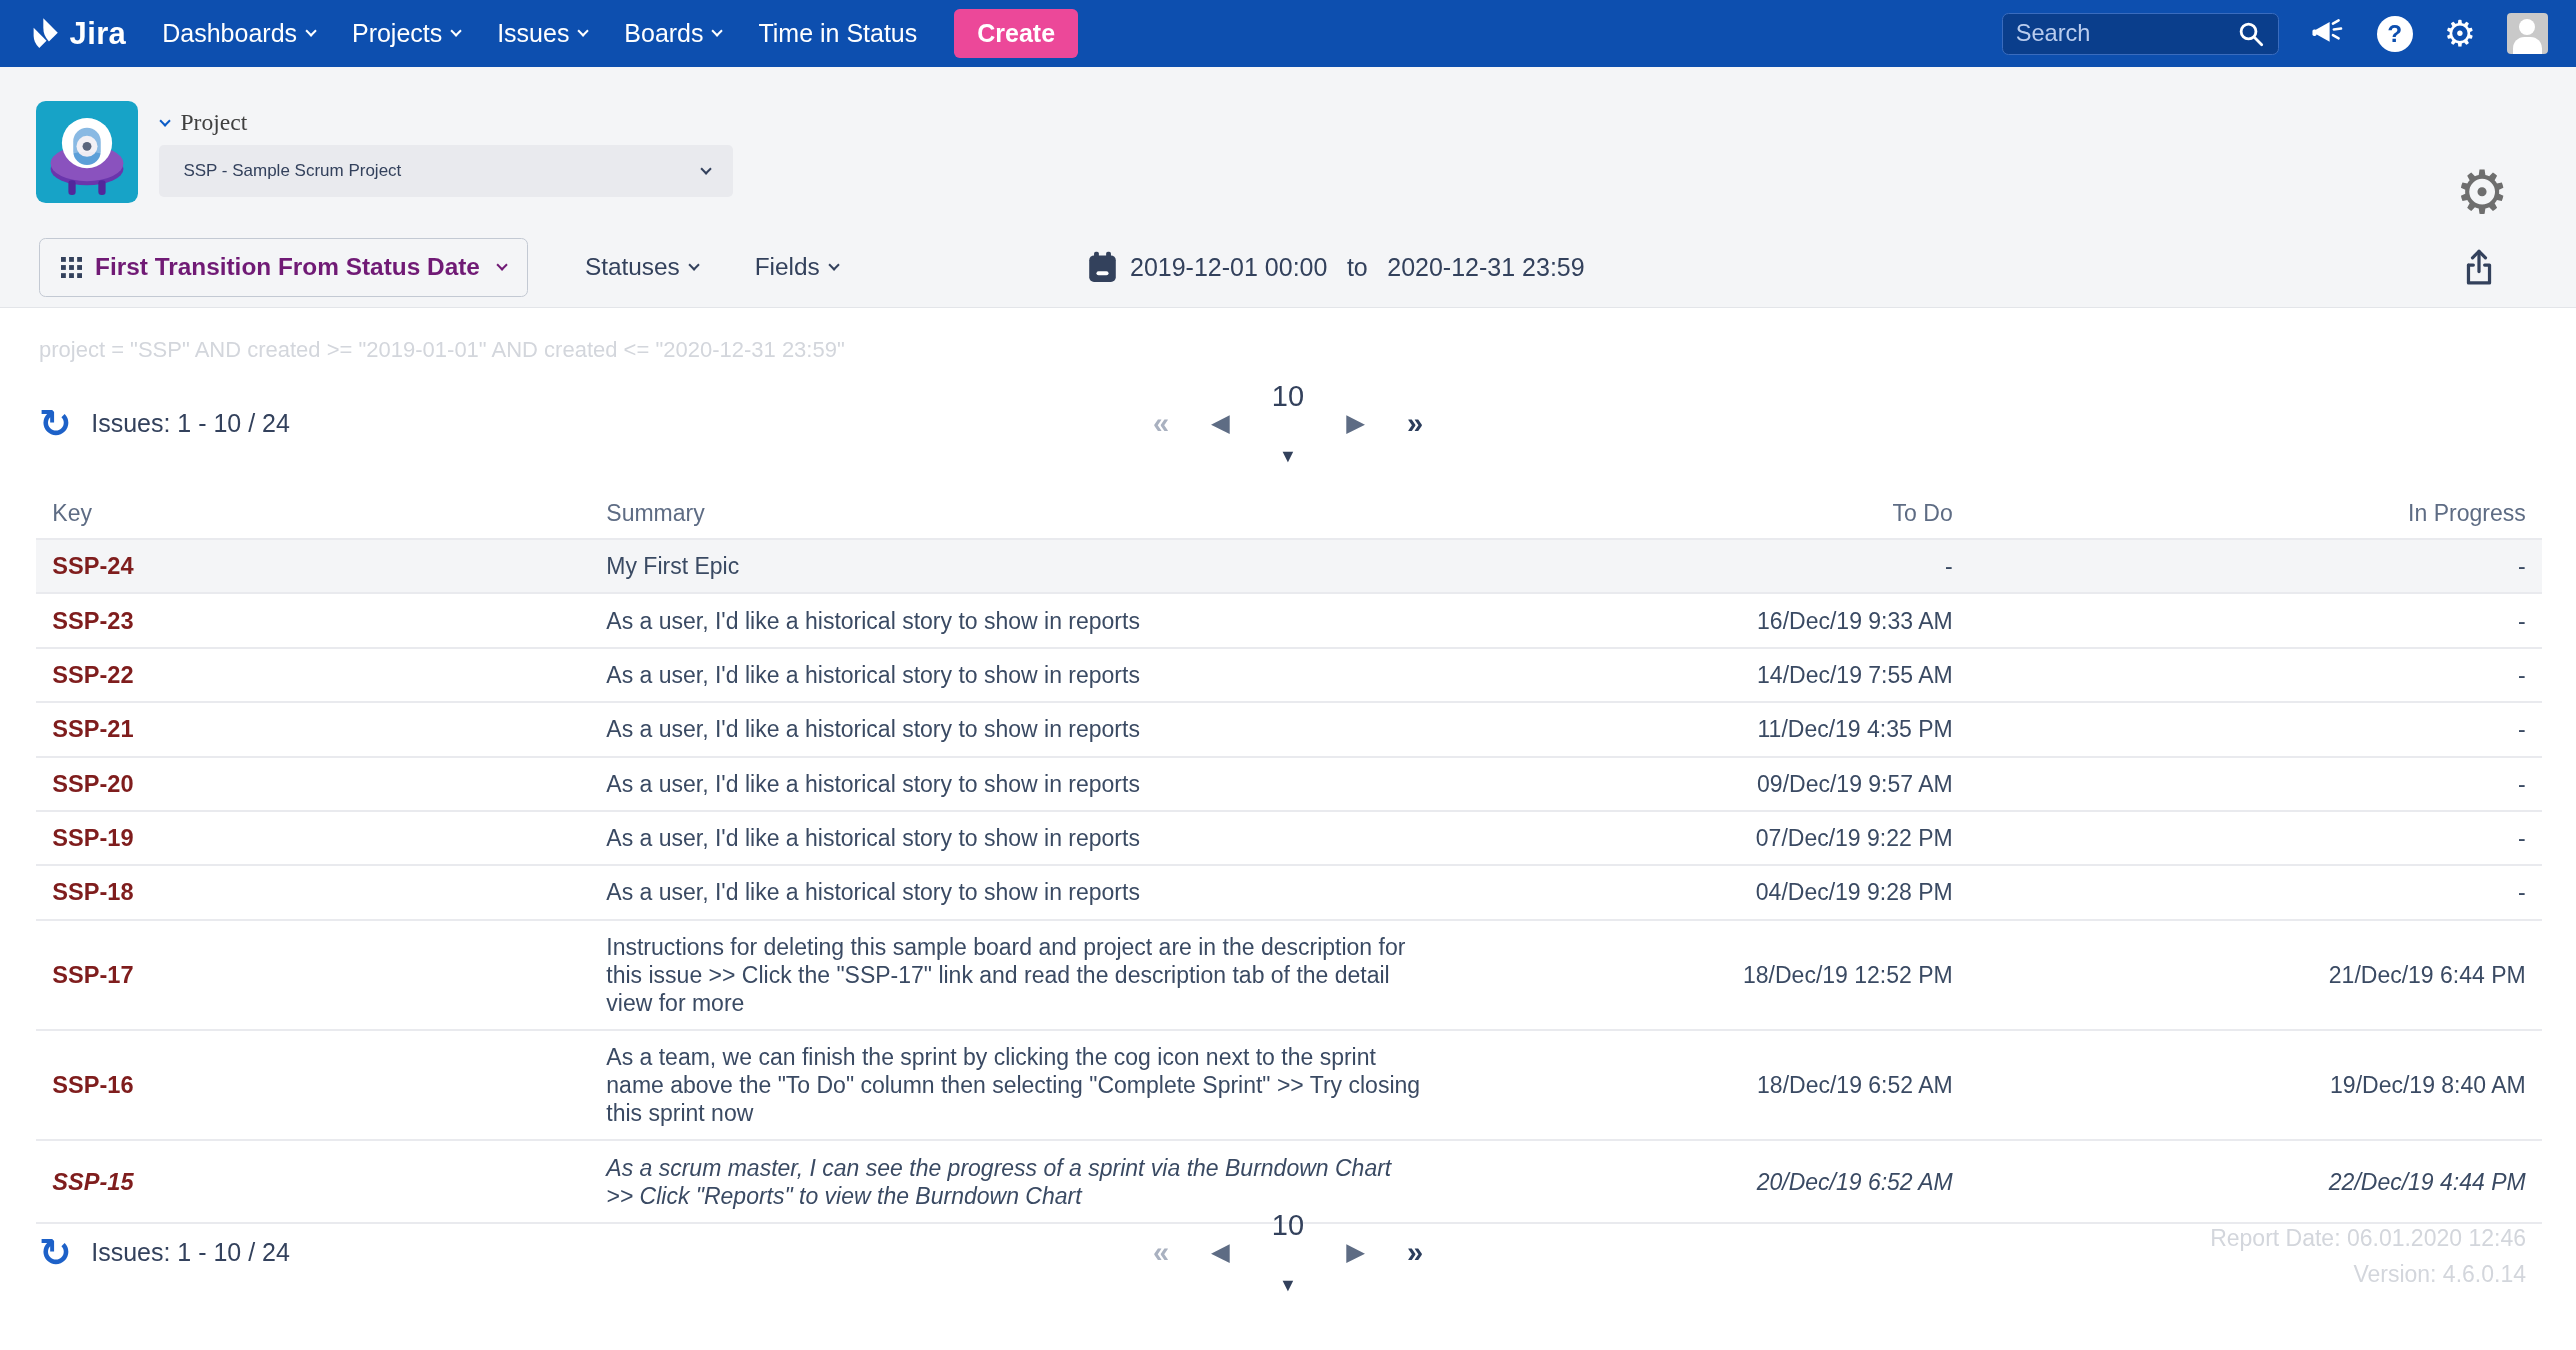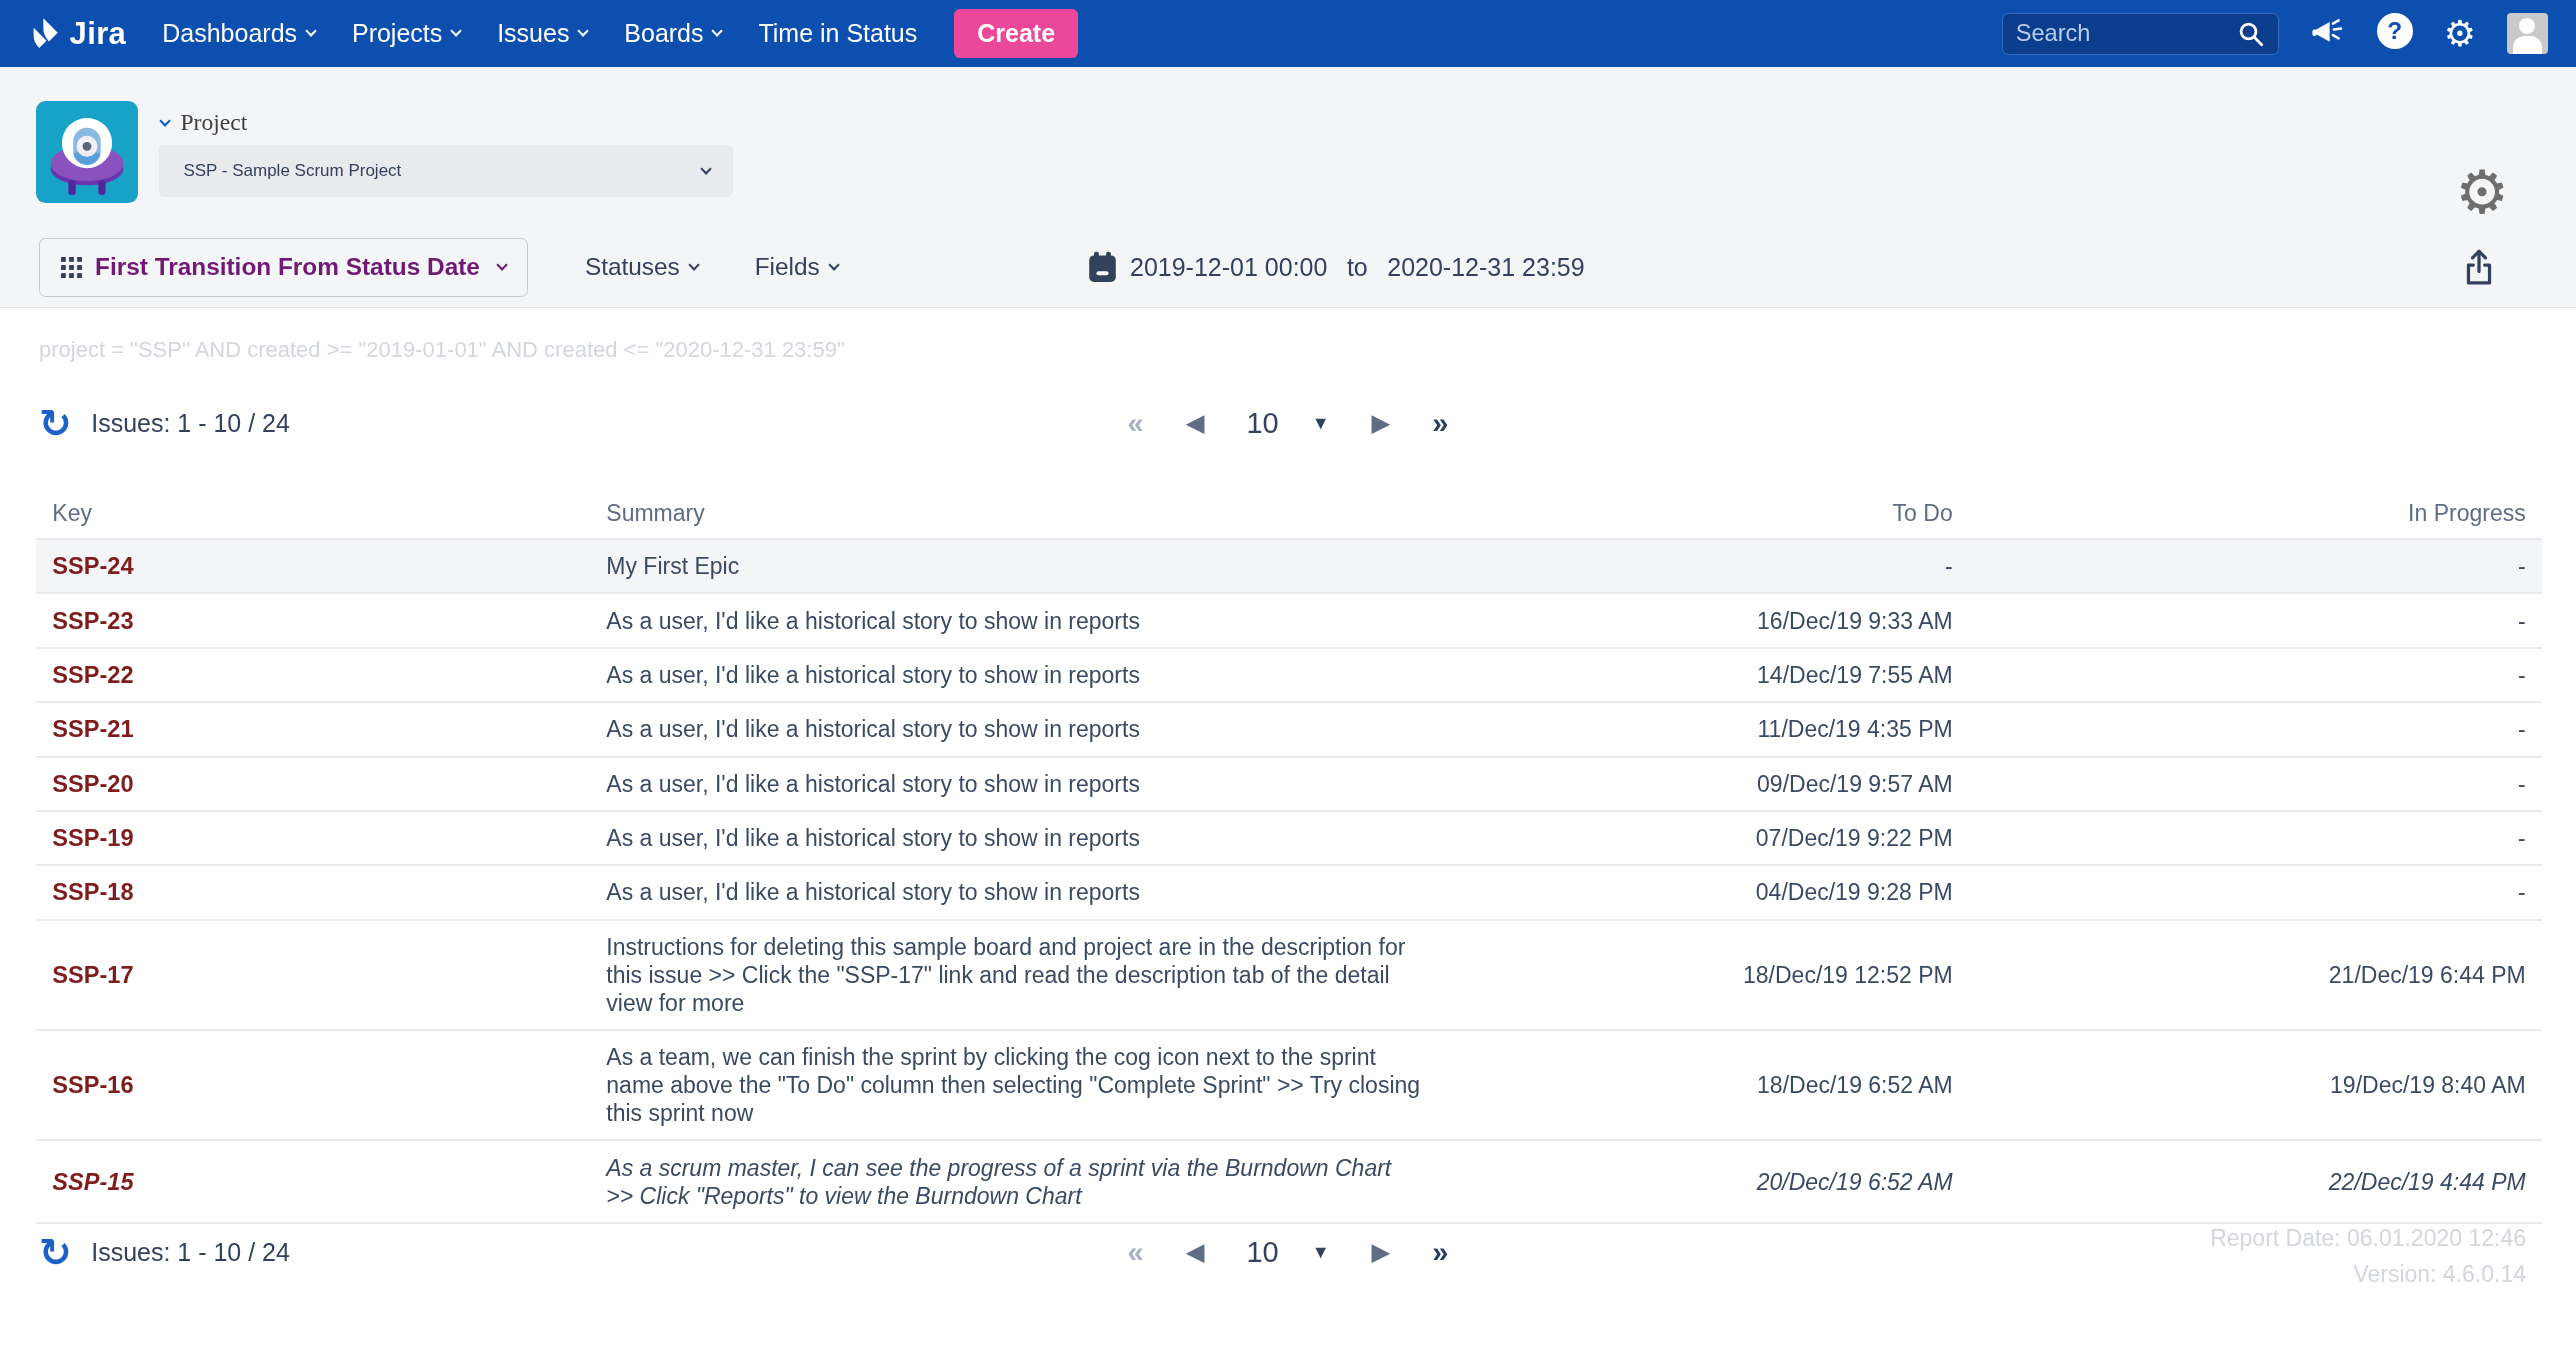--- a/index.html
+++ b/index.html
@@ -28,21 +28,21 @@
     display: inline-block; width: 8.1px; height: 8.1px;
     border-right: 2.4px solid currentColor; border-bottom: 2.4px solid currentColor;
     transform: rotate(45deg); margin-left: 9.8px; margin-top: -4.9px;
   }
   .create-btn {
     margin-left: 37px;
     background: #ec4899; color: #fff; border: none; border-radius: 5.7px;
     font-size: 25px; font-weight: 600; padding: 9.8px 23px; cursor: pointer;
     font-family: inherit;
   }
-  .nav-right { margin-left: auto; display: flex; gap: 31px; padding-left: 46px; }
+  .nav-right { margin-left: auto; display: flex; align-items: center; gap: 31px; padding-left: 46px; }
   .search-box {
     width: 277px; height: 42px; background: #0A3E8C;
     border: 1.6px solid #3A6CBE; border-radius: 6.5px;
     display: flex; align-items: center; padding: 0 13px; gap: 8.1px;
   }
   .search-box input {
     flex: 1; background: transparent; border: none; outline: none;
     color: #D7E3F6; font-size: 23.6px; font-family: inherit; min-width: 0;
   }
   .search-box input::placeholder { color: #B9CCEE; }
@@ -109,21 +109,21 @@
   .refresh-icon { color: #1D61C8; font-size: 39px; font-weight: 700; line-height: 1; margin-right: 19.5px; cursor: pointer; }
   .issues-count { font-size: 25px; color: #33415C; }
 
   .pagination {
     position: absolute; left: 50%; transform: translateX(-50%);
     display: flex; align-items: center; gap: 42px; font-size: 28px;
   }
   .pg { cursor: pointer; line-height: 1; }
   .pg-first { color: #A9B1C0; font-size: 29px; font-weight: 700; }
   .pg-prev, .pg-next { color: #5E6C84; font-size: 24.4px; }
-  .pg-size { color: #33415C; font-size: 29px; display: flex; align-items: center; gap: 33px; }
+  .pg-size { color: #33415C; font-size: 29px; display: flex; align-items: center; gap: 33px; flex-direction: column; }
   .pg-caret { font-size: 18px; color: #33415C; }
   .pg-last { color: #2C3E5D; font-size: 29px; font-weight: 700; }
 
   
   .issues-table { position: absolute; top: 488px; left: 36px; width: 2506px; }
   .trow {
     display: grid;
     grid-template-columns: 521px minmax(0,1fr) 488px 573px;
     padding: 0 16.3px;
     align-items: center;

